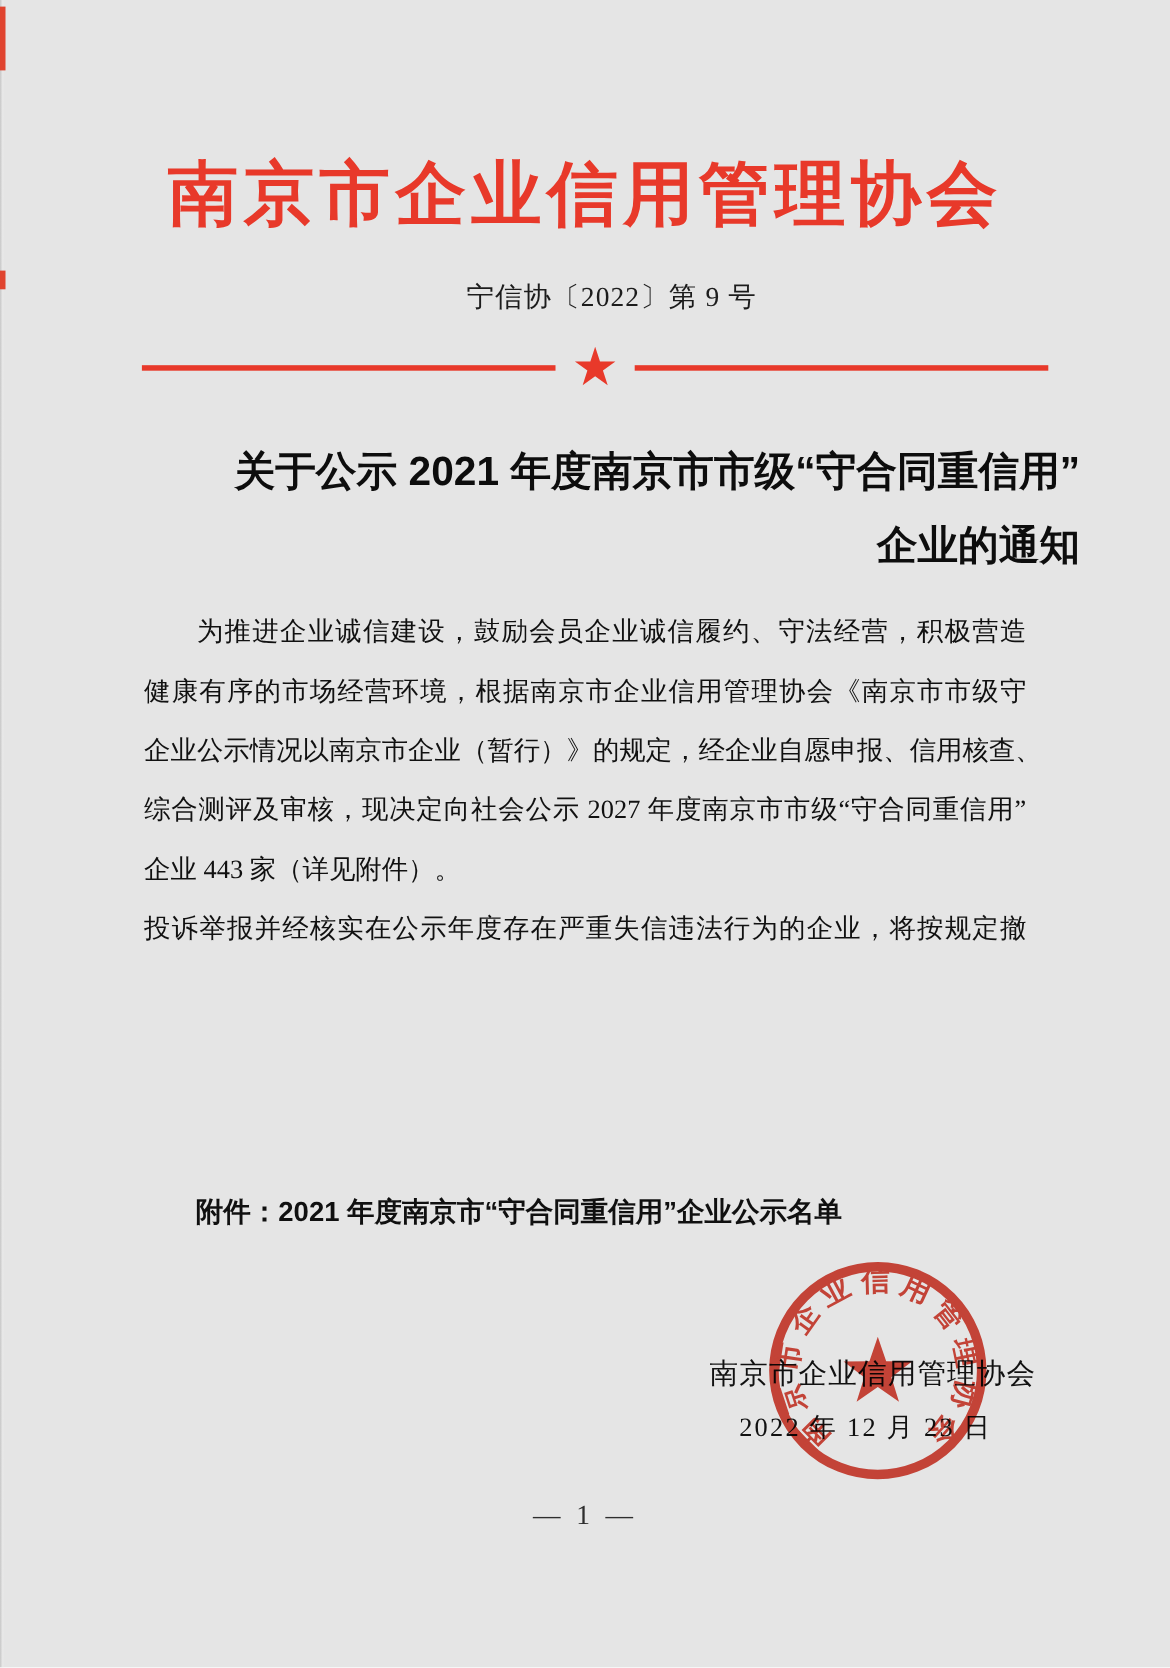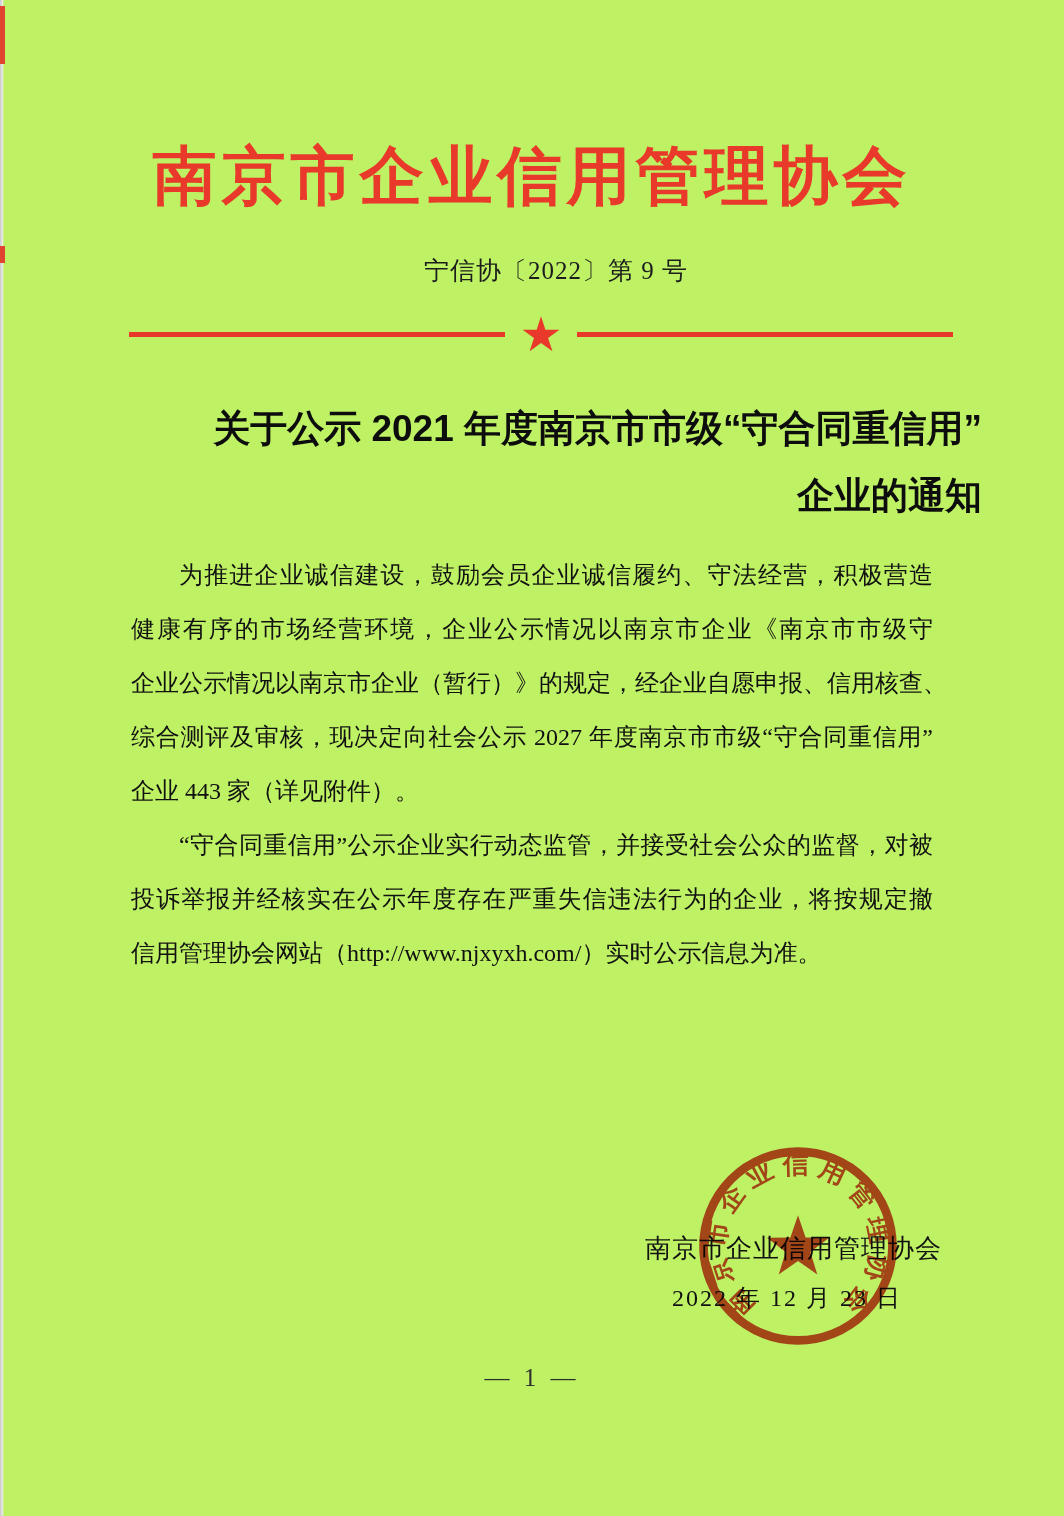--- a/index.html
+++ b/index.html
@@ -5,21 +5,21 @@
   * { margin: 0; padding: 0; box-sizing: border-box; }
   html, body { background: #ffffff; }
   body {
     font-family: "Liberation Serif", "DejaVu Serif", serif;
     width: 1064px;
   }
   .page {
     position: relative;
     width: 1064px;
     height: 1516px;
-    background: #bef264;
+    background: #e5e5e5;
     overflow: hidden;
   }
   
   .edge-line {
     position: absolute; left: 0; top: 0; width: 4px; height: 1516px;
     background: linear-gradient(to right, #c7c7c7, #e9e9e9 60%, rgba(255,255,255,0));
   }
   .edge-mark { position: absolute; left: 0; width: 5px; background: #e0442f; }
   .edge-mark.m1 { top: 6px; height: 58px; }
   .edge-mark.m2 { top: 246px; height: 17px; }
@@ -136,29 +136,28 @@
     <div class="rule-seg"></div>
   </div>
 
   <div class="doc-title">
     <div>关于公示 2021 年度南京市市级“守合同重信用”</div>
     <div>企业的通知</div>
   </div>
 
   <div class="body-text">
     <div class="bline first">为推进企业诚信建设，鼓励会员企业诚信履约、守法经营，积极营造</div>
-    <div class="bline">健康有序的市场经营环境，企业公示情况以南京市企业《南京市市级守</div>
+    <div class="bline">健康有序的市场经营环境，根据南京市企业信用管理协会《南京市市级守</div>
     <div class="bline">企业公示情况以南京市企业（暂行）》的规定，经企业自愿申报、信用核查、</div>
     <div class="bline">综合测评及审核，现决定向社会公示 2027 年度南京市市级“守合同重信用”</div>
     <div class="bline last">企业 443 家（详见附件）。</div>
-    <div class="bline first">“守合同重信用”公示企业实行动态监管，并接受社会公众的监督，对被</div>
     <div class="bline">投诉举报并经核实在公示年度存在严重失信违法行为的企业，将按规定撤</div>
-    <div class="bline last">信用管理协会网站（http://www.njxyxh.com/）实时公示信息为准。</div>
   </div>
 
+  <div class="attachment">附件：2021 年度南京市“守合同重信用”企业公示名单</div>
 
   <div class="sig-org">南京市企业信用管理协会</div>
 
   <div class="sig-date">2022 年 12 月 23 日</div>
 
   <svg class="seal" viewBox="0 0 220 220" xmlns="http://www.w3.org/2000/svg" aria-hidden="true">
     <defs>
       <path id="sealArc" d="M 66.4 172.3 A 76 76 0 1 1 153.6 172.3" fill="none"></path>
     </defs>
     <circle cx="110" cy="110" r="98" fill="none" stroke="#d63c2e" stroke-width="9"></circle>

